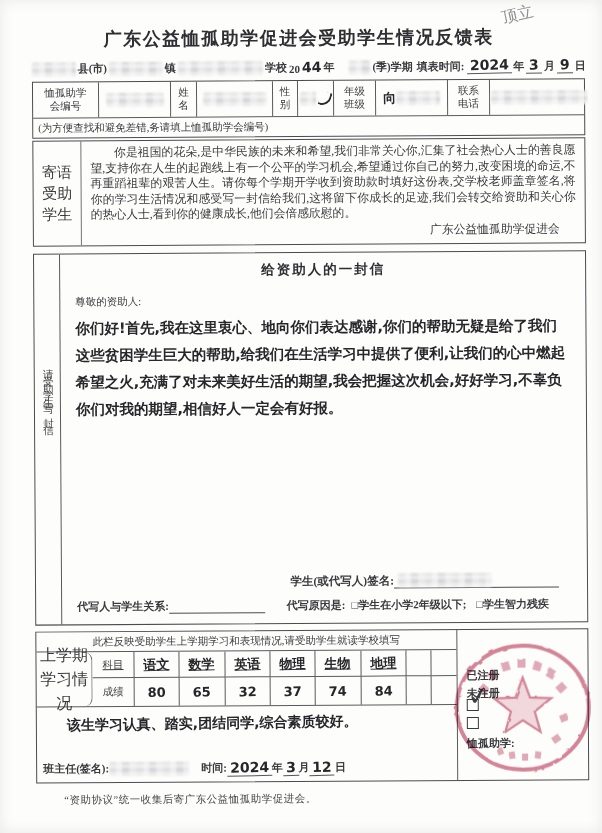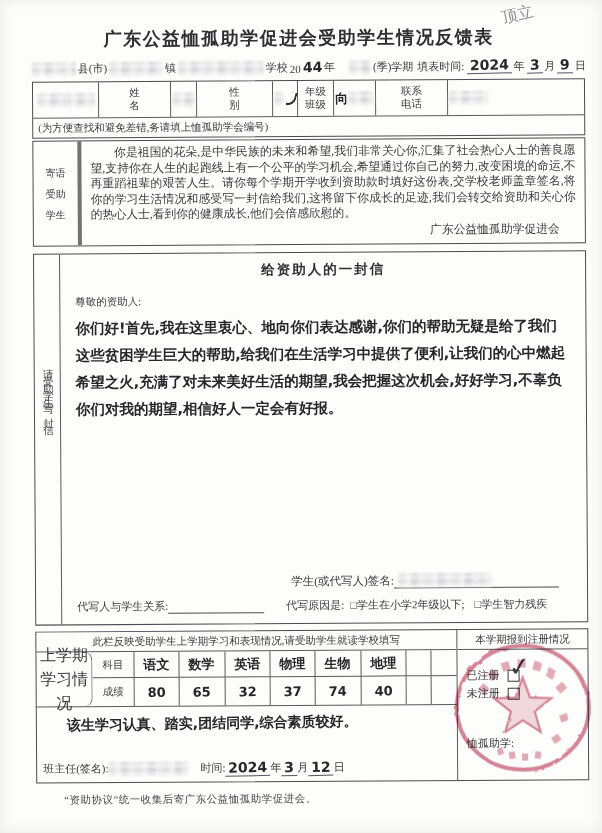--- a/index.html
+++ b/index.html
@@ -5,21 +5,21 @@
   * { box-sizing: border-box; margin: 0; padding: 0; }
   html,body { background:#ffffff; }
   .page {
     position: relative; width: 602px; height: 833px;
     background: #fdfdfb; overflow: hidden;
     font-family: "Liberation Serif", serif; color: #3a3a3e;
     box-shadow: inset 0 0 14px rgba(60,60,60,.10);
   }
   .scan { position:absolute; inset:0; transform: rotate(-0.35deg); }
 
-  .print { color:#3a3a3e; }
+  .print { color:#3a3a3e;font-weight:bold; }
   .hand {
     font-family: "DejaVu Sans", sans-serif;
     color:#26262b; font-weight:600; display:inline-block;
     transform: rotate(-1deg);
   }
   .u { border-bottom:1px solid #55555a; padding:0 3px; }
   .blur {
     display:inline-block; height:14px; border-radius:2px; vertical-align:middle;
     background:
       repeating-linear-gradient(0deg, rgba(255,255,255,.5) 0 4px, rgba(0,0,0,0) 4px 8px),
@@ -46,22 +46,22 @@
     font-size:10.5px; line-height:1.2; text-align:center; white-space:pre-line; padding:1px; }
   .t1c:last-child { border-right:none; }
   .t1-note { border-top:1px solid #5a5a5e; height:20px; display:flex; align-items:center;
     font-size:10.5px; padding-left:5px; }
   .stroke-mark { width:12px; height:14px; border-right:2.5px solid #2c2c30; border-bottom:2.5px solid #2c2c30;
     border-radius:0 0 10px 0; transform:rotate(14deg); margin-left:3px; }
 
   
   .t2 { position:absolute; top:139px; left:34px; width:553px; height:106px;
     border:1.5px solid #4c4c50; display:grid; grid-template-columns:48px 1fr; }
-  .t2-side { border-right:4px solid #737373; display:flex; align-items:center; justify-content:center;
-    font-size:10px; line-height:21px; white-space:pre-line; text-align:center; }
+  .t2-side { border-right:1px solid #737373; display:flex; align-items:center; justify-content:center;
+    font-size:15px; line-height:21px; white-space:pre-line; text-align:center; }
   .t2-main { padding:4px 9px 2px; font-size:11.8px; line-height:15.6px; text-align:justify; }
   .t2-body { text-indent:2em; }
   .t2-sign { text-align:right; padding-right:16px; margin-top:1px; }
 
   
   .letter { position:absolute; top:252px; left:34px; width:553px; height:372px;
     border:1.5px solid #4c4c50; display:grid; grid-template-columns:26px 1fr; }
   .letter-side { border-right:1px solid #5a5a5e; writing-mode:vertical-rl; text-orientation:upright;
     font-size:10.5px; letter-spacing:7px; padding-top:106px; line-height:24px; color:#3f3f44; }
   .letter-main { position:relative; padding:8px 14px 5px 15px; display:flex; flex-direction:column; }
@@ -75,31 +75,31 @@
   .proxy-row { display:flex; align-items:flex-end; font-size:11px; margin-bottom:5px; white-space:nowrap; }
 
   
   .t3 { position:absolute; top:630px; left:34px; width:553px; height:152px;
     border:1.5px solid #4c4c50; display:grid; grid-template-columns:1fr 130px; }
   .t3-left { border-right:1px solid #5a5a5e; display:flex; flex-direction:column; }
   .t3-header { height:20px; line-height:20px; text-align:center; font-size:10.5px; border-bottom:1px solid #5a5a5e; }
   .gradegrid { display:grid; grid-template-columns:56px 42px repeat(6,1fr) 25px 25px;
     grid-template-rows:26px 28px; border-bottom:1px solid #5a5a5e; }
   .gc { border-right:1px solid #5a5a5e; display:flex; align-items:center; justify-content:center; font-size:10.5px; }
-  .gc.hd { border-bottom:1px solid #5a5a5e; }
+  .gc.hd { border-bottom:1px solid #5a5a5e;text-decoration:underline; }
   .gc.last { border-right:none; }
   .gc-label { grid-row:1/3; border-right:1px solid #5a5a5e; display:flex; align-items:center; justify-content:center;
     white-space:pre-line; font-size:16px; line-height:1.5; text-align:center;border-radius:8px; }
   .gc .hand { font-size:13px; }
   .comment { flex:1; padding:5px 6px 0 30px; font-size:14px; line-height:23px; }
   .teacher-row { height:25px; display:flex; align-items:center; font-size:11px; padding:0 4px 2px 6px; white-space:nowrap; }
   .teacher-row .hand { font-size:14px; }
   .t3-right { position:relative; font-size:11px; }
   .t3r-header { height:20px; line-height:19px; text-align:center; font-size:10.5px; border-bottom:1px solid #5a5a5e; }
-  .reg-row { position:absolute; left:9px; display:flex; align-items:center; gap:8px; }
+  .reg-row { position:absolute; left:9px; display:flex; gap:16px;flex-direction:column; }
   .cbox { width:12px; height:12px; border:1.6px solid #3a3a3e; display:inline-block; position:relative; background:rgba(255,255,255,.4); }
   .bigcheck { position:absolute; left:0px; top:-17px; font-size:26px; color:#3c3c41;
     font-family:"DejaVu Sans",sans-serif; transform:rotate(-6deg); line-height:1; }
 
   .stamp { position:absolute; top:641px; left:447px; mix-blend-mode:multiply; opacity:.88; pointer-events:none; }
 
   .footer-note { position:absolute; top:792px; left:62px; font-size:10.5px; letter-spacing:.5px; color:#46464a; }
 </style>
 </head>
 <body>
@@ -129,20 +129,22 @@
     <span class="hand u">2024</span>
     <span class="print">年</span>
     <span class="hand u">3</span>
     <span class="print">月</span>
     <span class="hand u">9</span>
     <span class="print">日</span>
   </div>
 
   <div class="t1">
     <div class="t1-row">
+      <div class="t1c">恤孤助学
+会编号</div>
       <div class="t1c"><span class="blur" style="width:58px"></span></div>
       <div class="t1c">姓
 名</div>
       <div class="t1c"><span class="blur" style="width:64px"></span></div>
       <div class="t1c">性
 别</div>
       <div class="t1c"><span class="blur" style="width:16px"></span><span class="stroke-mark"></span></div>
       <div class="t1c">年级
 班级</div>
       <div class="t1c"><span class="hand" style="font-size:13px">向</span><span class="blur" style="width:44px"></span></div>
@@ -227,41 +229,40 @@
         <div class="gc">
               <span class="hand">32</span>
             </div>
         <div class="gc">
               <span class="hand">37</span>
             </div>
         <div class="gc">
               <span class="hand">74</span>
             </div>
         <div class="gc">
-              <span class="hand">40</span>
+              <span class="hand">84</span>
             </div>
         <div class="gc"></div>
         <div class="gc last"></div>
       </div>
       <div class="comment hand" style="transform:rotate(-0.5deg)">该生学习认真、踏实,团结同学,综合素质较好。</div>
       <div class="teacher-row">
         <span class="print">班主任(签名):</span>
         <span class="blur" style="width:80px"></span>
         <span style="width:12px"></span>
         <span class="print">时间:</span>
         <span class="hand u">2024</span>
         <span class="print">年</span>
         <span class="hand u">3</span>
         <span class="print">月</span>
         <span class="hand u">12</span>
         <span class="print">日</span>
       </div>
     </div>
     <div class="t3-right">
-      <div class="t3r-header">本学期报到注册情况</div>
       <div class="reg-row" style="top:38px">
         <span class="print">已注册</span>
         <span class="cbox">
               <span class="bigcheck">✓</span>
             </span>
       </div>
       <div class="reg-row" style="top:56px">
         <span class="print">未注册</span>
         <span class="cbox"></span>
       </div>

